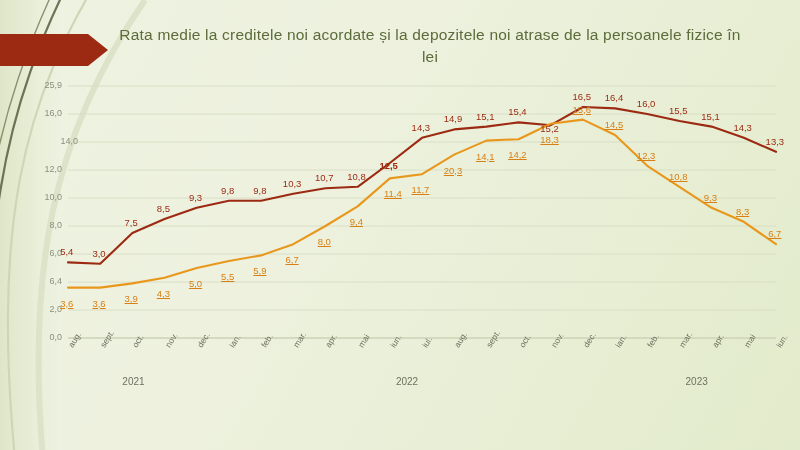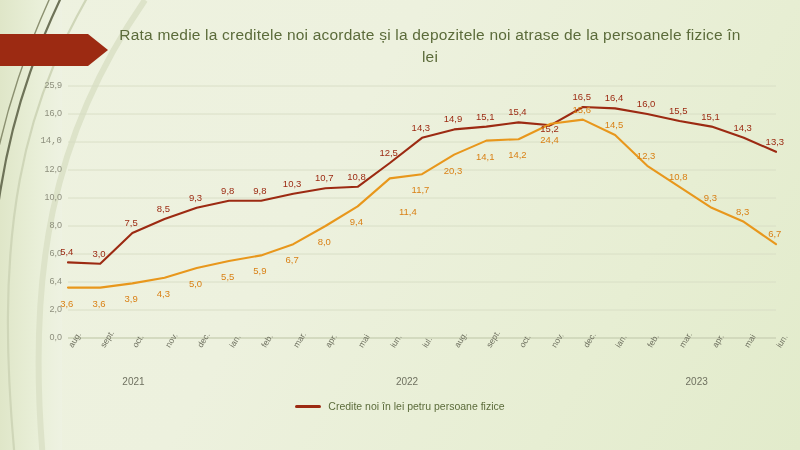--- a/index.html
+++ b/index.html
@@ -89,21 +89,21 @@
     color: #6f7160;
     font-size: 10px;
     white-space: nowrap;
   }
   .dlabel {
     position: absolute;
     font-size: 9.5px;
     white-space: nowrap;
   }
   .dlabel.c { color: #9c2a12; }
-  .dlabel.d { color: #d98015; }
+  .dlabel.d { color: #d98015; text-decoration: underline; }
   .legend {
     position: absolute;
     left: 0;
     top: 400px;
     width: 800px;
     display: flex;
     justify-content: center;
     gap: 62px;
     align-items: center;
   }
@@ -155,21 +155,21 @@
         <path d="M34.00 188.40 L66.18 189.80 L98.36 159.00 L130.55 145.00 L162.73 133.80 L194.91 126.80 L227.09 126.80 L259.27 119.80 L291.45 114.20 L323.64 112.80 L355.82 89.00 L388.00 63.80 L420.18 55.40 L452.36 52.60 L484.55 48.40 L516.73 51.20 L548.91 33.00 L581.09 34.40 L613.27 40.00 L645.45 47.00 L677.64 52.60 L709.82 63.80 L742.00 77.80" fill="none" stroke="#9c2a12" stroke-width="2.1" stroke-linejoin="round" stroke-linecap="round"></path>
         <path d="M34.00 213.60 L66.18 213.60 L98.36 209.40 L130.55 203.80 L162.73 194.00 L194.91 187.00 L227.09 181.40 L259.27 170.20 L291.45 152.00 L323.64 132.40 L355.82 104.40 L388.00 100.20 L420.18 80.60 L452.36 66.60 L484.55 65.20 L516.73 49.80 L548.91 45.60 L581.09 61.00 L613.27 91.80 L645.45 112.80 L677.64 133.80 L709.82 147.80 L742.00 170.20" fill="none" stroke="#e8971c" stroke-width="2.1" stroke-linejoin="round" stroke-linecap="round"></path>
       </svg>
   <div class="ylabel" style="left: 2px; top: 258px;">0,0</div>
       <div class="ylabel" style="left: 2px; top: 230px; text-align: right;">2,0</div>
       <div class="ylabel" style="left: 2px; top: 202px;">6,4</div>
       <div class="ylabel" style="left: 2px; top: 174px;">6,0</div>
       <div class="ylabel" style="left: 2px; top: 146px;">8,0</div>
       <div class="ylabel" style="left: 2px; top: 118px;">10,0</div>
       <div class="ylabel" style="left: 2px; top: 90px;">12,0</div>
-      <div class="ylabel" style="left: 2px; top: 62px; font-family: Liberation Mono, monospace;">14,0</div>
+      <div class="ylabel" style="left: 18px; top: 62px;">14,0</div>
       <div class="ylabel" style="left: 2px; top: 34px;">16,0</div>
       <div class="ylabel" style="left: 2px; top: 6px;">25,9</div>
       <div class="xlabel" style="left: 32px; top: 270px;">aug.</div>
       <div class="xlabel" style="left: 64.1818px; top: 270px;">sept.</div>
       <div class="xlabel" style="left: 96.3636px; top: 270px;">oct.</div>
       <div class="xlabel" style="left: 128.545px; top: 270px;">nov.</div>
       <div class="xlabel" style="left: 160.727px; top: 270px;">dec.</div>
       <div class="xlabel" style="left: 192.909px; top: 270px;">ian.</div>
       <div class="xlabel" style="left: 225.091px; top: 270px;">feb.</div>
       <div class="xlabel" style="left: 257.273px; top: 270px;">mar.</div>
@@ -194,21 +194,21 @@
       <div class="dlabel c" style="left: 26.2px; top: 172.4px;">5,4</div>
       <div class="dlabel c" style="left: 58.3818px; top: 173.8px;">3,0</div>
       <div class="dlabel c" style="left: 90.5636px; top: 143px;">7,5</div>
       <div class="dlabel c" style="left: 122.745px; top: 129px;">8,5</div>
       <div class="dlabel c" style="left: 154.927px; top: 117.8px;">9,3</div>
       <div class="dlabel c" style="left: 187.109px; top: 110.8px;">9,8</div>
       <div class="dlabel c" style="left: 219.291px; top: 110.8px;">9,8</div>
       <div class="dlabel c" style="left: 248.873px; top: 103.8px;">10,3</div>
       <div class="dlabel c" style="left: 281.055px; top: 98.2px;">10,7</div>
       <div class="dlabel c" style="left: 313.236px; top: 96.8px;">10,8</div>
-      <div class="dlabel c" style="left: 345.418px; top: 73px;">12,5</div>
+      <div class="dlabel c" style="left: 345.418px; top: 86px; font-weight: bold;">12,5</div>
       <div class="dlabel c" style="left: 377.6px; top: 47.8px;">14,3</div>
       <div class="dlabel c" style="left: 409.782px; top: 39.4px;">14,9</div>
       <div class="dlabel c" style="left: 441.964px; top: 36.6px;">15,1</div>
       <div class="dlabel c" style="left: 474.145px; top: 32.4px;">15,4</div>
       <div class="dlabel c" style="left: 506.327px; top: 49px;">15,2</div>
       <div class="dlabel c" style="left: 538.509px; top: 17px;">16,5</div>
       <div class="dlabel c" style="left: 570.691px; top: 18.4px;">16,4</div>
       <div class="dlabel c" style="left: 602.873px; top: 24px;">16,0</div>
       <div class="dlabel c" style="left: 635.055px; top: 31px;">15,5</div>
       <div class="dlabel c" style="left: 667.236px; top: 36.6px;">15,1</div>
@@ -217,35 +217,31 @@
       <div class="dlabel d" style="left: 26.2px; top: 223.6px;">3,6</div>
       <div class="dlabel d" style="left: 58.3818px; top: 223.6px;">3,6</div>
       <div class="dlabel d" style="left: 90.5636px; top: 219.4px;">3,9</div>
       <div class="dlabel d" style="left: 122.745px; top: 213.8px;">4,3</div>
       <div class="dlabel d" style="left: 154.927px; top: 204px;">5,0</div>
       <div class="dlabel d" style="left: 187.109px; top: 197px;">5,5</div>
       <div class="dlabel d" style="left: 219.291px; top: 191.4px;">5,9</div>
       <div class="dlabel d" style="left: 251.473px; top: 180.2px;">6,7</div>
       <div class="dlabel d" style="left: 283.655px; top: 162px;">8,0</div>
       <div class="dlabel d" style="left: 315.836px; top: 142.4px;">9,4</div>
-      <div class="dlabel d" style="left: 365px; top: 114.4px; margin-top: 18px;">11,4</div>
+      <div class="dlabel d" style="left: 350px; top: 114.4px;">11,4</div>
       <div class="dlabel d" style="left: 377.6px; top: 110.2px;">11,7</div>
       <div class="dlabel d" style="left: 409.782px; top: 90.6px;">20,3</div>
       <div class="dlabel d" style="left: 441.964px; top: 76.6px;">14,1</div>
       <div class="dlabel d" style="left: 474.145px; top: 75.2px;">14,2</div>
-      <div class="dlabel d" style="left: 506.327px; top: 59.8px;">24,4</div>
+      <div class="dlabel d" style="left: 506.327px; top: 59.8px;">18,3</div>
       <div class="dlabel d" style="left: 538.509px; top: 29.6px;">15,6</div>
       <div class="dlabel d" style="left: 570.691px; top: 45px;">14,5</div>
       <div class="dlabel d" style="left: 602.873px; top: 75.8px;">12,3</div>
       <div class="dlabel d" style="left: 635.055px; top: 96.8px;">10,8</div>
       <div class="dlabel d" style="left: 669.836px; top: 117.8px;">9,3</div>
       <div class="dlabel d" style="left: 702.018px; top: 131.8px;">8,3</div>
       <div class="dlabel d" style="left: 734.2px; top: 154.2px;">6,7</div>
     </div>
 
   <div class="legend">
-    <div class="legend-item">
-      <span class="legend-swatch" style="background:#9c2a12"></span>
-      <span>Credite noi în lei petru persoane fizice</span>
-    </div>
   </div>
 
 </div>
 
 </body></html>

